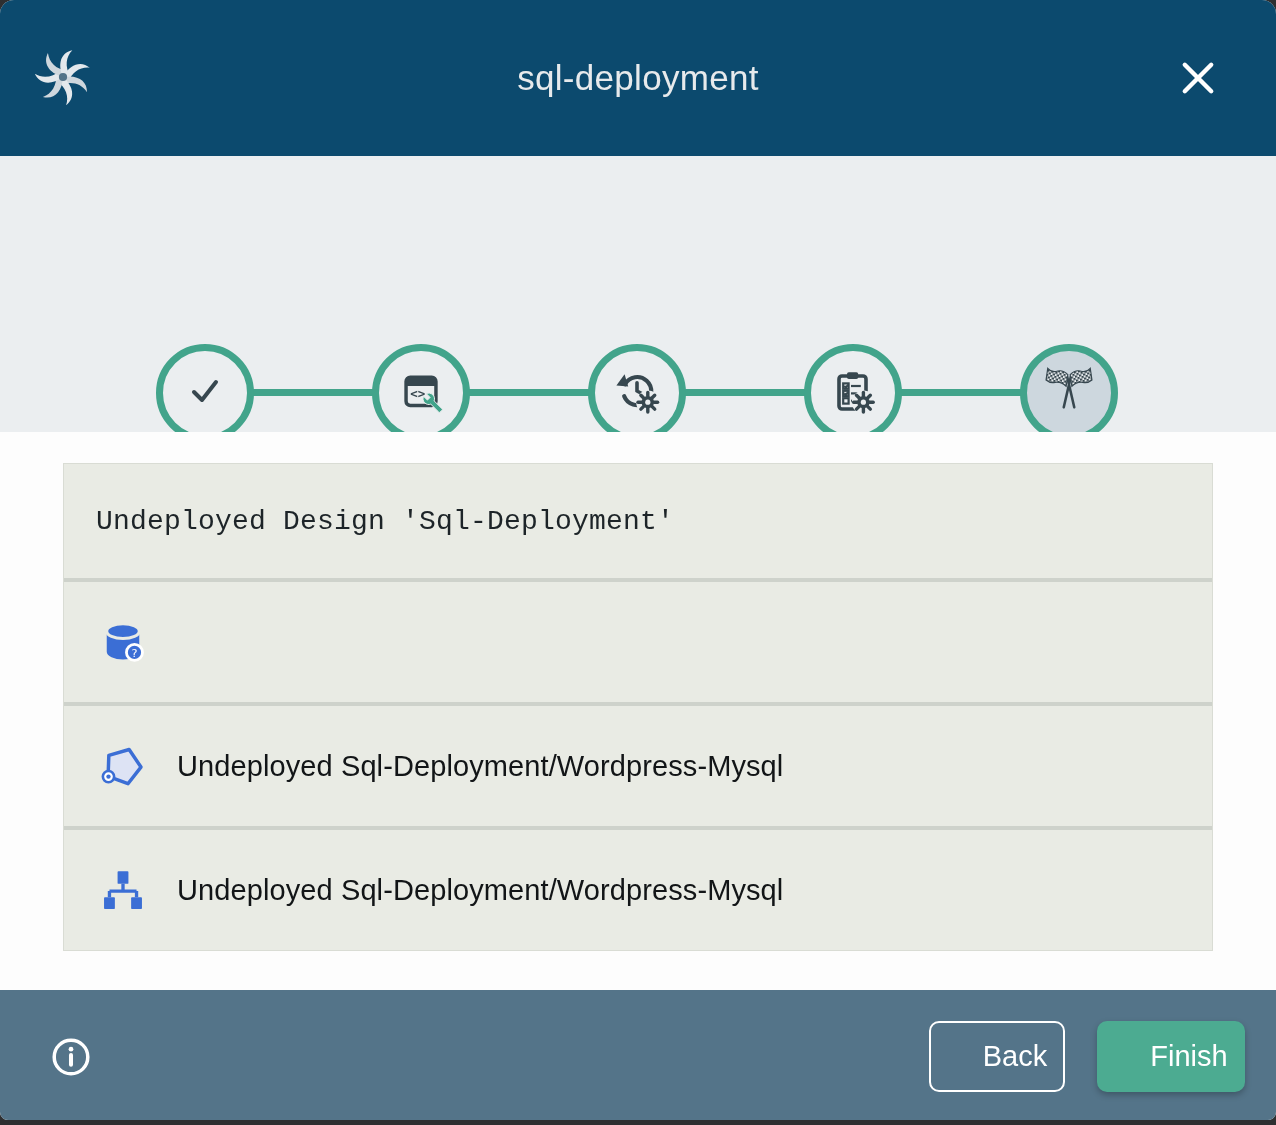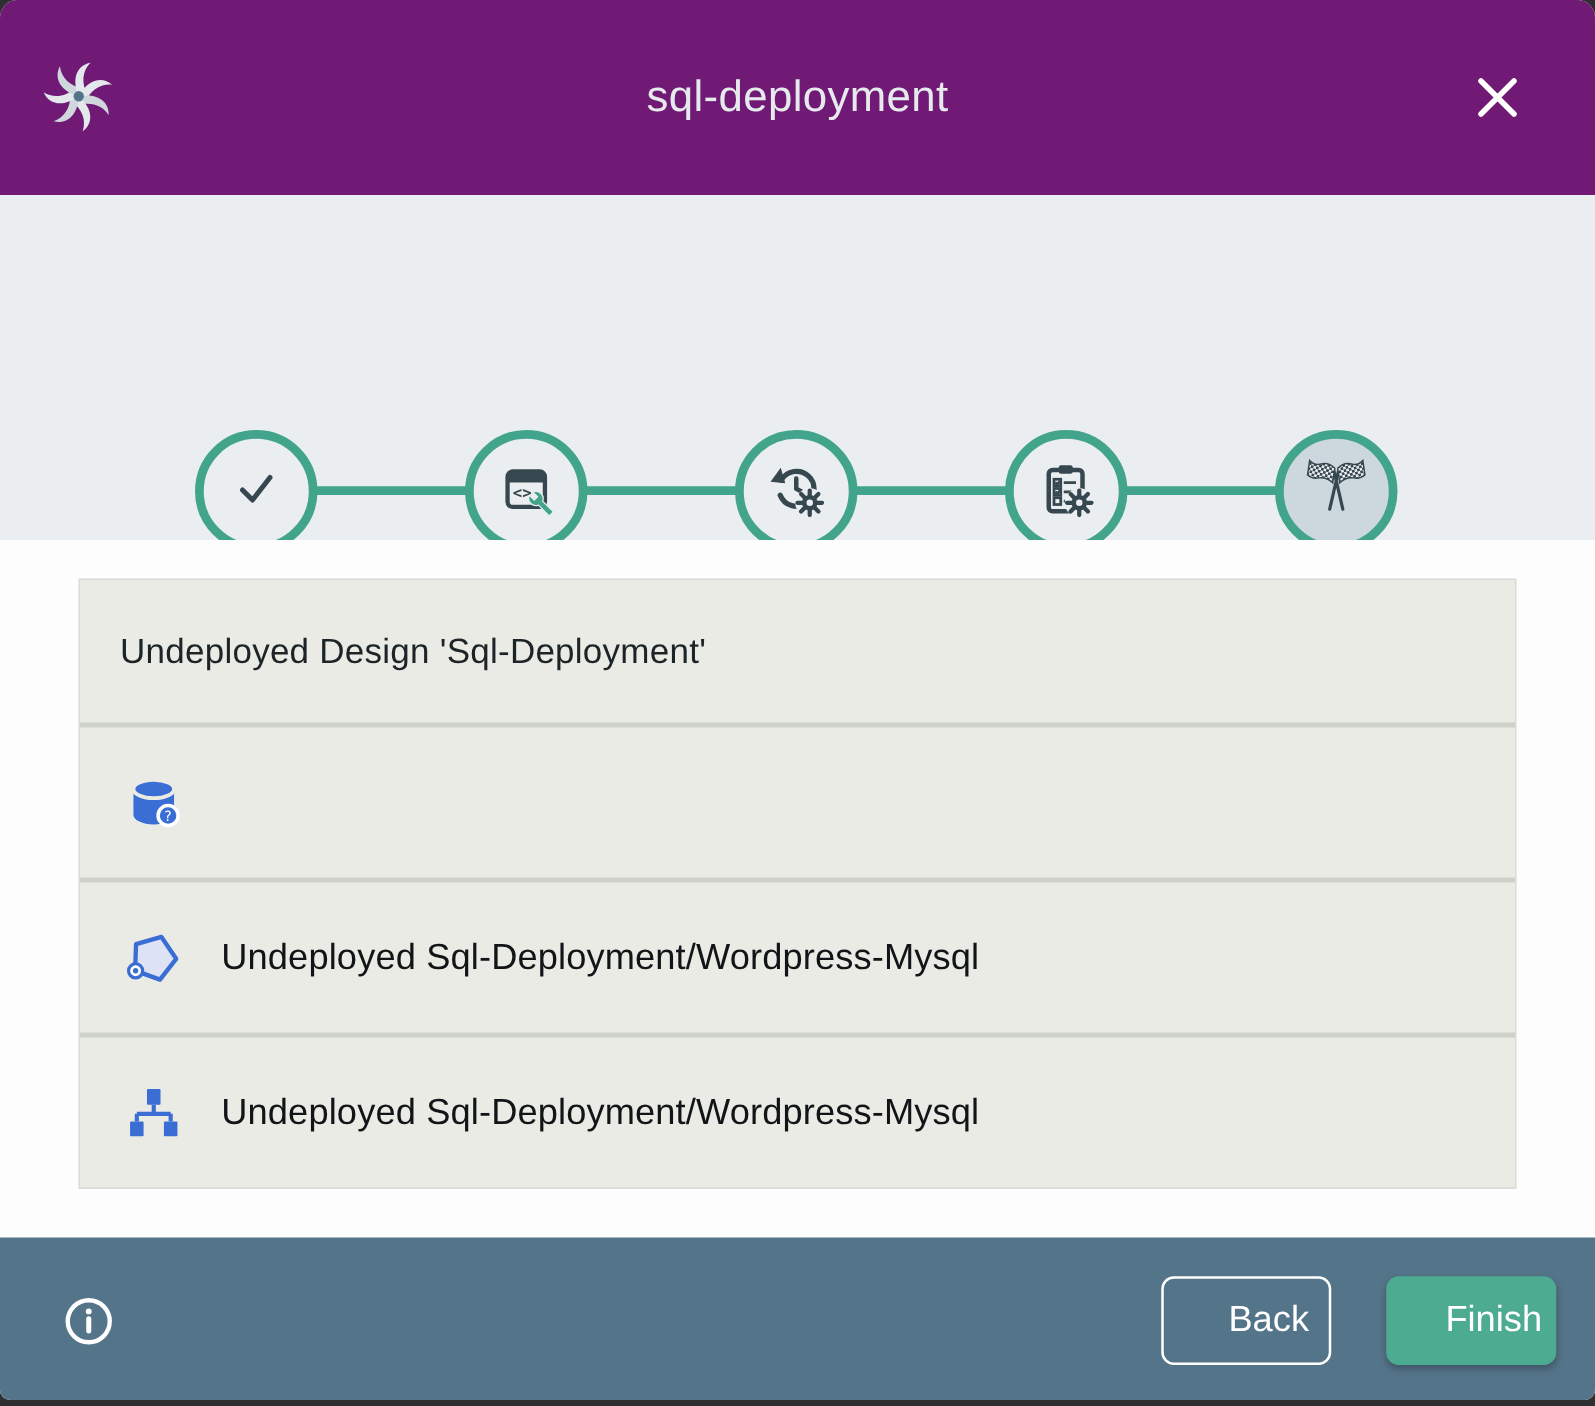--- a/index.html
+++ b/index.html
@@ -2,21 +2,21 @@
 <html><head>
 <meta charset="utf-8">
 <style>
   * { margin:0; padding:0; box-sizing:border-box; }
   html,body { width:1276px; height:1125px; background:#2e2f31; font-family:"Liberation Sans", sans-serif; overflow:hidden; }
 
   .modal { position:absolute; left:0; top:0; width:1276px; height:1120px;
            border-radius:14px 14px 8px 8px; overflow:hidden; background:#fdfdfd; }
 
   
-  .hdr { position:absolute; left:0; top:0; width:100%; height:156px; background:#701a75; }
+  .hdr { position:absolute; left:0; top:0; width:100%; height:156px; background:#0c4a6e; }
   .hdr-logo { position:absolute; left:28px; top:42px; width:70px; height:70px; }
   .hdr-title { position:absolute; left:0; top:0; width:100%; height:156px;
                display:flex; align-items:center; justify-content:center;
                color:#e7eaec; font-size:35px; letter-spacing:0.3px; }
   .hdr-close { position:absolute; right:52px; top:52px; width:52px; height:52px;
                display:flex; align-items:center; justify-content:center; cursor:pointer; background:none; border:none; }
 
   
   .stepper { position:absolute; left:0; top:156px; width:100%; height:276px; background:#ebeef0; }
   .connector { position:absolute; left:205px; top:233px; width:864px; height:7px; background:#42a48b; border-radius:3px; }
@@ -25,33 +25,33 @@
             display:flex; align-items:center; justify-content:center; }
   .circle.active { background:#cdd7de; }
   .step-label { margin-top:32px; font-size:25px; color:#2e353a; text-align:center; line-height:40px; }
 
   
   .content { position:absolute; left:0; top:432px; width:100%; height:558px; background:#fdfdfd; }
   .panel { position:absolute; left:63px; top:31px; width:1150px; background:#ced2cb;
            border:1px solid #d9dcd4; }
   .panel-header { height:114px; background:#e9ebe4; display:flex; align-items:center;
                   padding-left:32px; margin-bottom:4px;
-                  font-family:Liberation Sans, sans-serif; font-size:28px; color:#1d2428; letter-spacing:0.2px; }
+                  font-family:Liberation Mono, monospace; font-size:28px; color:#1d2428; letter-spacing:0.2px; }
   .row { height:120px; background:#e9ebe4; display:flex; align-items:center; padding-left:33px; margin-bottom:4px; }
   .row:last-child { margin-bottom:0; }
   .row-icon { width:52px; height:52px; margin-right:28px; flex:0 0 52px; display:flex; align-items:center; justify-content:center; }
   .row-text { font-size:29px; color:#121517; letter-spacing:0.1px; }
 
   
   .ftr { position:absolute; left:0; top:990px; width:100%; height:130px; background:#547489; }
   .info-btn { position:absolute; left:50px; top:46px; width:42px; height:42px; background:none; border:none; cursor:pointer; padding:0; }
   .btn { position:absolute; top:31px; height:71px; border-radius:10px; font-size:29px;
          font-family:"Liberation Sans", sans-serif; cursor:pointer; display:flex; align-items:center; justify-content:center;padding-left:36px; }
   .btn-back { right:211px; width:136px; background:transparent; border:2px solid #ffffff; color:#ffffff; }
-  .btn-finish { right:31px; width:136px; background:#4cab91; border:none; color:#ffffff;
+  .btn-finish { right:31px; width:148px; background:#4cab91; border:none; color:#ffffff;
                 box-shadow:0 3px 6px rgba(0,0,0,0.25); }
 </style>
 </head>
 <body>
 
 <div class="modal">
 
   <div class="hdr">
     <span class="hdr-logo">
       <svg viewBox="0 0 68 68" width="70" height="70">

